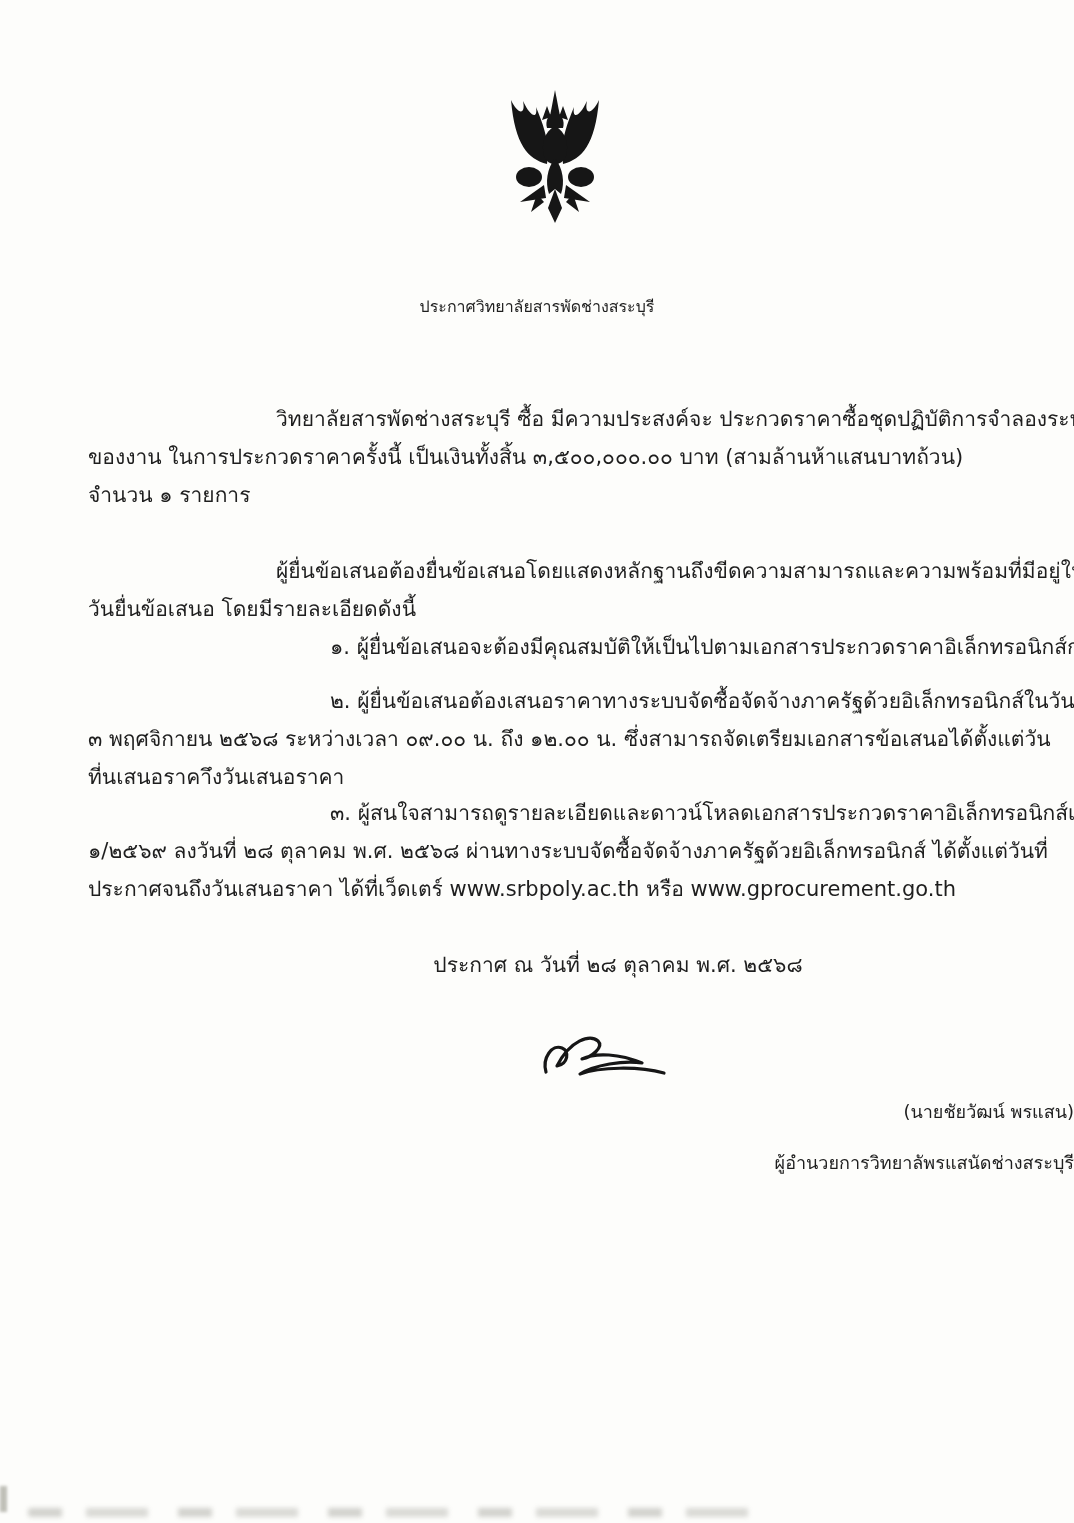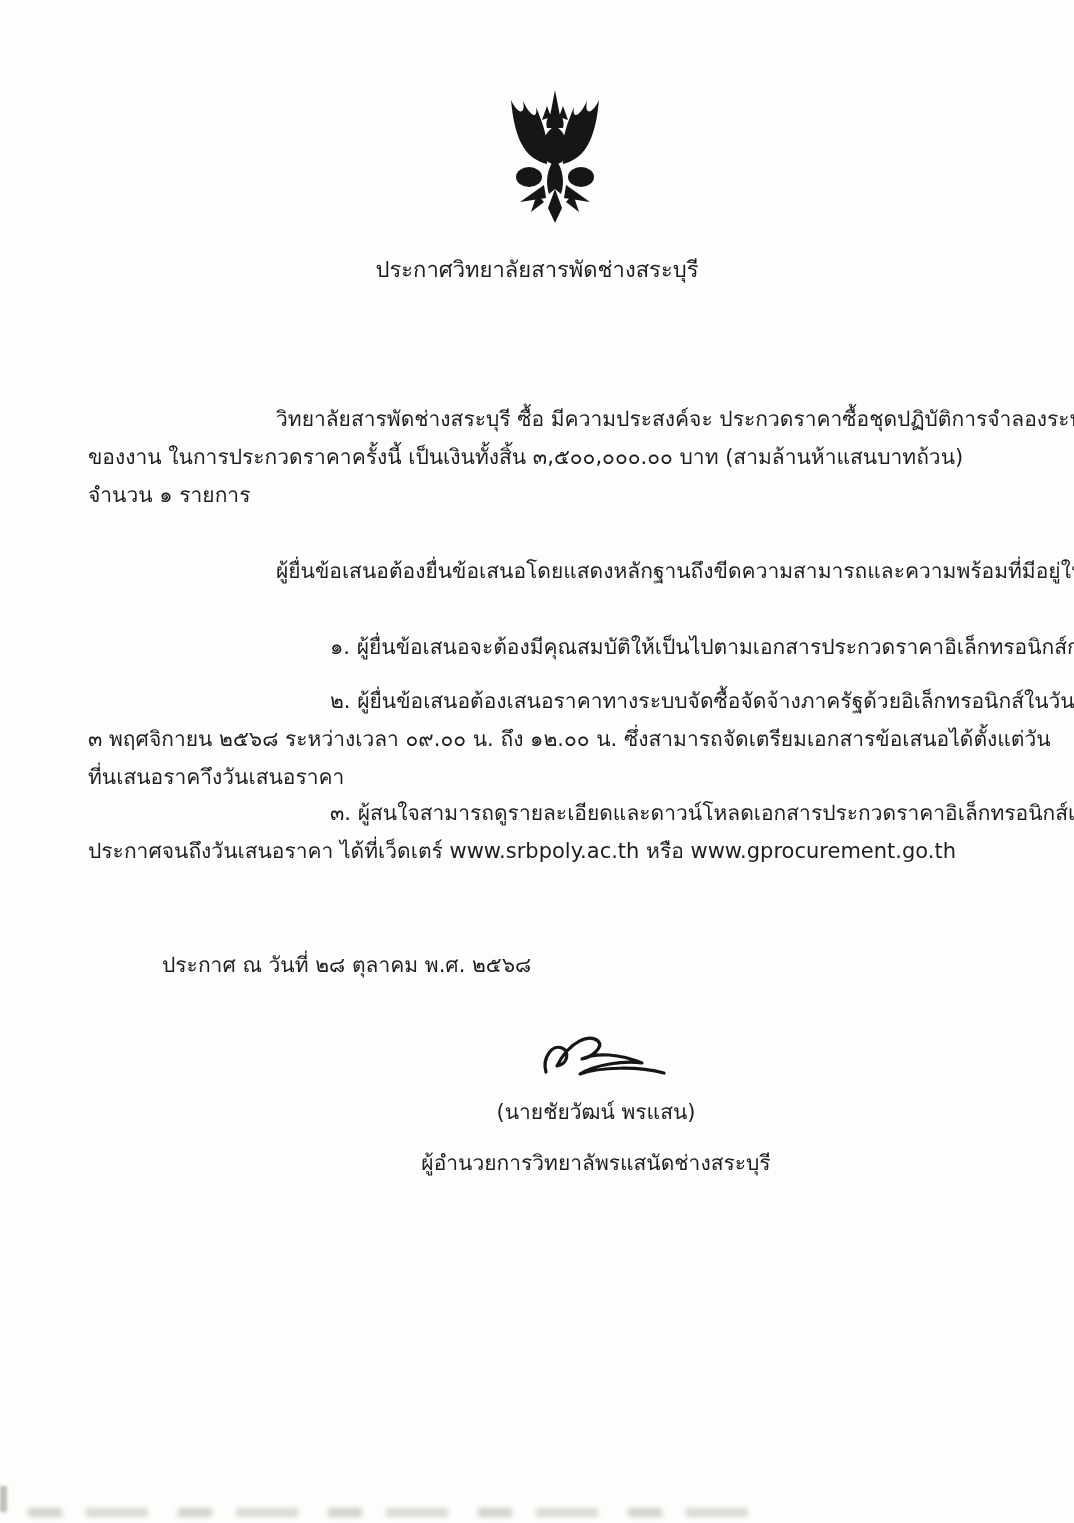--- a/index.html
+++ b/index.html
@@ -11,29 +11,29 @@
     font-family:"DejaVu Sans","Liberation Sans",sans-serif;
     color:#1e1e1e;
     overflow:hidden;
   }
   .block{position:absolute;left:88px;right:60px;font-size:21px;line-height:38px;}
   .block .ln{white-space:nowrap;height:38px;}
   .ind-para{padding-left:188px;}
   .ind-item{padding-left:242px;}
   .title-line{
     position:absolute;left:0;width:100%;
-    text-align:center;font-size:22px;line-height:34px;white-space:nowrap;
+    text-align:center;font-size:16px;line-height:34px;white-space:nowrap;margin-top:37px;
   }
   .center-offset{
     position:absolute;left:162px;right:0;
-    font-size:21px;line-height:34px;white-space:nowrap;
+    text-align:center;font-size:21px;line-height:34px;white-space:nowrap;
   }
   .sig-center{
     position:absolute;left:118px;right:0;
-    text-align:center;font-size:21px;line-height:34px;white-space:nowrap;
+    text-align:right;font-size:18px;line-height:34px;white-space:nowrap;
   }
   .emblem{position:absolute;left:488px;top:86px;width:134px;height:140px;}
   .signature{position:absolute;left:530px;top:1032px;width:150px;height:70px;}
   .scan-artifact{
     position:absolute;left:28px;top:1508px;width:740px;height:9px;
     background:repeating-linear-gradient(90deg,
       rgba(110,110,100,0.55) 0px 34px, rgba(110,110,100,0.0) 34px 58px,
       rgba(110,110,100,0.45) 58px 120px, rgba(110,110,100,0.0) 120px 150px);
     filter:blur(2.5px);
     opacity:.55;
@@ -72,34 +72,36 @@
   <div class="title-line" style="top:253px">ประกาศวิทยาลัยสารพัดช่างสระบุรี</div>
 
   <div class="block" style="top:400px">
     <div class="ln ind-para">วิทยาลัยสารพัดช่างสระบุรี ซื้อ มีความประสงค์จะ ประกวดราคาซื้อชุดปฏิบัติการจำลองระบบ</div>
     <div class="ln">ของงาน ในการประกวดราคาครั้งนี้ เป็นเงินทั้งสิ้น ๓,๕๐๐,๐๐๐.๐๐ บาท (สามล้านห้าแสนบาทถ้วน)</div>
     <div class="ln">จำนวน ๑ รายการ</div>
   </div>
 
   <div class="block" style="top:552px">
     <div class="ln ind-para">ผู้ยื่นข้อเสนอต้องยื่นข้อเสนอโดยแสดงหลักฐานถึงขีดความสามารถและความพร้อมที่มีอยู่ใน</div>
+    <div class="ln">วันยื่นข้อเสนอ โดยมีรายละเอียดดังนี้</div>
   </div>
 
   <div class="block" style="top:628px">
     <div class="ln ind-item">๑. ผู้ยื่นข้อเสนอจะต้องมีคุณสมบัติให้เป็นไปตามเอกสารประกวดราคาอิเล็กทรอนิกส์กำหนด</div>
   </div>
 
   <div class="block" style="top:682px">
     <div class="ln ind-item">๒. ผู้ยื่นข้อเสนอต้องเสนอราคาทางระบบจัดซื้อจัดจ้างภาครัฐด้วยอิเล็กทรอนิกส์ในวันที่</div>
     <div class="ln">๓ พฤศจิกายน ๒๕๖๘ ระหว่างเวลา ๐๙.๐๐ น. ถึง ๑๒.๐๐ น. ซึ่งสามารถจัดเตรียมเอกสารข้อเสนอได้ตั้งแต่วัน</div>
     <div class="ln">ที่นเสนอราคาึงวันเสนอราคา</div>
   </div>
 
   <div class="block" style="top:794px">
     <div class="ln ind-item">๓. ผู้สนใจสามารถดูรายละเอียดและดาวน์โหลดเอกสารประกวดราคาอิเล็กทรอนิกส์เลขที่</div>
+    <div class="ln">๑/๒๕๖๙ ลงวันที่ ๒๘ ตุลาคม พ.ศ. ๒๕๖๘ ผ่านทางระบบจัดซื้อจัดจ้างภาครัฐด้วยอิเล็กทรอนิกส์ ได้ตั้งแต่วันที่</div>
     <div class="ln">ประกาศจนถึงวันเสนอราคา ได้ที่เว็ดเตร์ www.srbpoly.ac.th หรือ www.gprocurement.go.th</div>
   </div>
 
   <div class="center-offset" style="top:948px">ประกาศ ณ วันที่ ๒๘ ตุลาคม พ.ศ. ๒๕๖๘</div>
 
   <svg class="signature" viewBox="0 0 150 70" aria-hidden="true">
     <path d="M16,40 C12,26 22,12 32,16 C40,19 38,32 27,34 C40,8 60,2 68,9 C74,15 62,25 52,27 C66,20 90,22 112,31 C94,28 64,33 50,42 C70,35 108,34 134,41" fill="none" stroke="#161616" stroke-width="3.2" stroke-linecap="round" stroke-linejoin="round"></path>
   </svg>
 
   <div class="sig-center" style="top:1095px">(นายชัยวัฒน์ พรแสน)</div>

